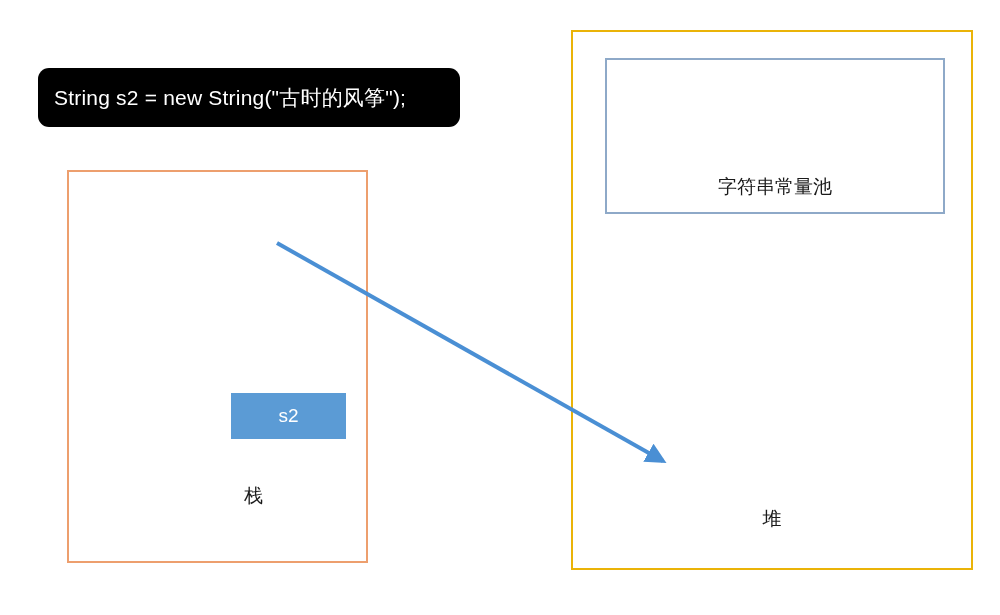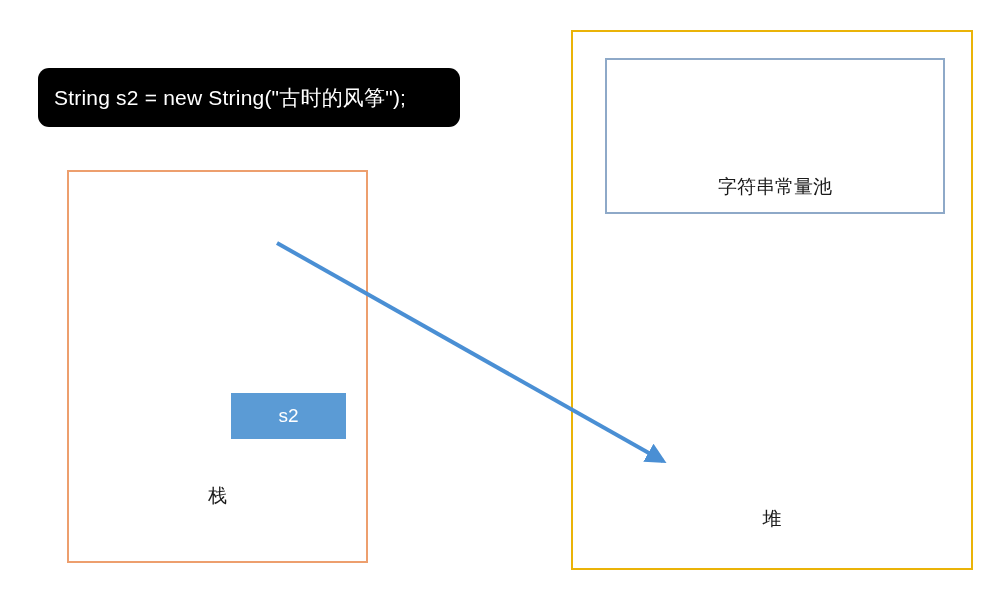--- a/index.html
+++ b/index.html
@@ -46,20 +46,21 @@
     position: absolute;
     background: transparent;
     box-sizing: border-box;
   }
   .region-stack {
     left: 67px;
     top: 170px;
     width: 301px;
     height: 393px;
     border: 2px solid #ED9F6E;
+    padding-left: 36px;
   }
   .region-heap {
     left: 565px;
     top: 30px;
     width: 402px;
     height: 540px;
     border: 2px solid #eab308;
     margin-left: 6px;
   }
   .region-label {

